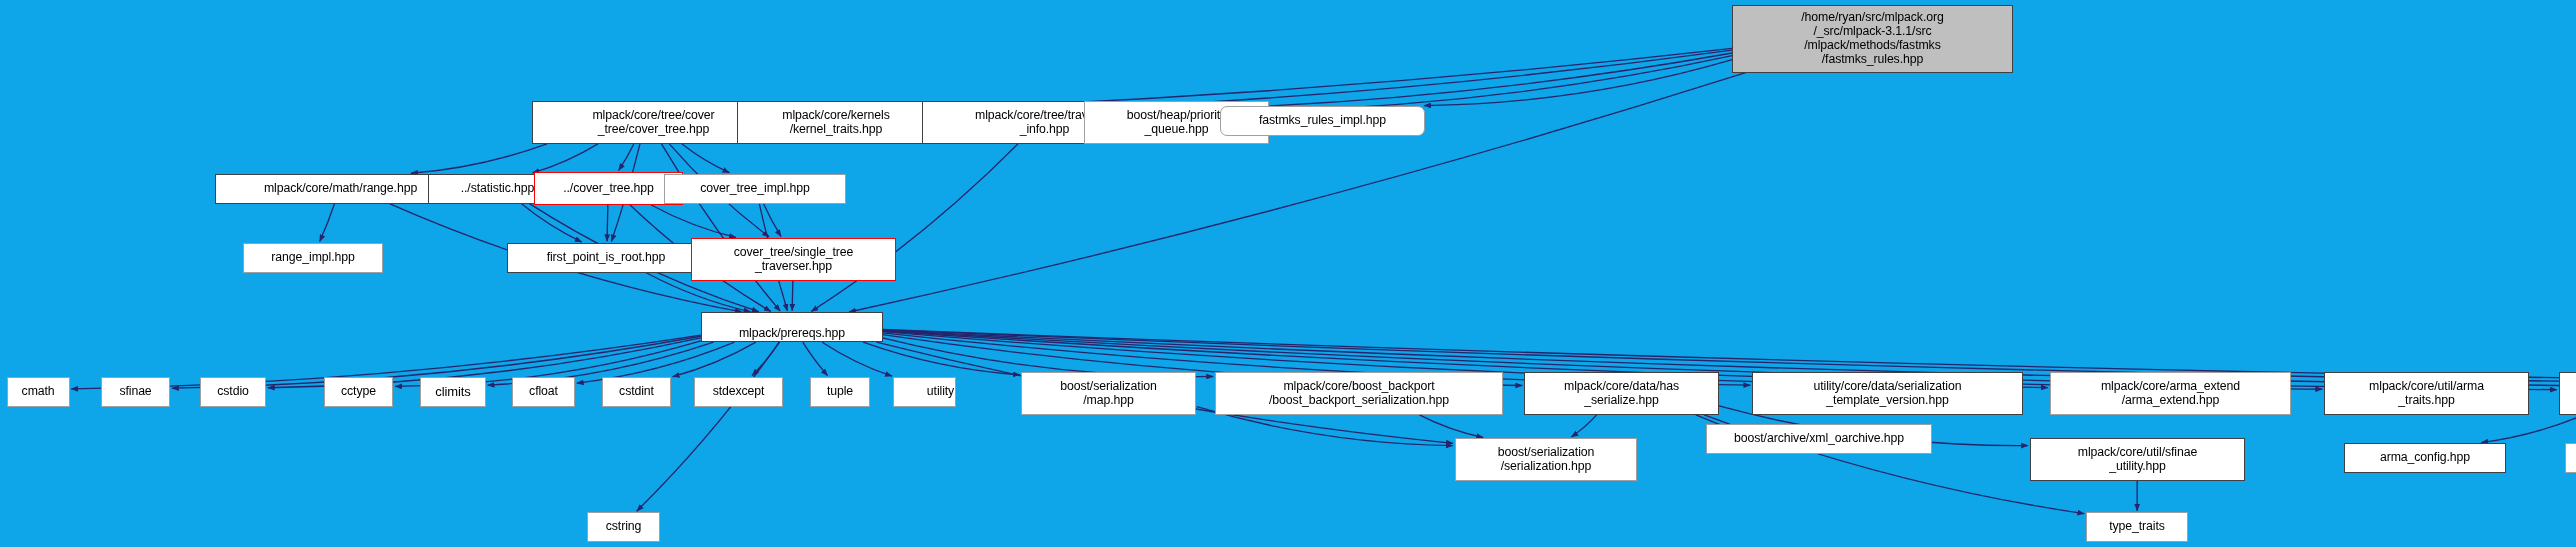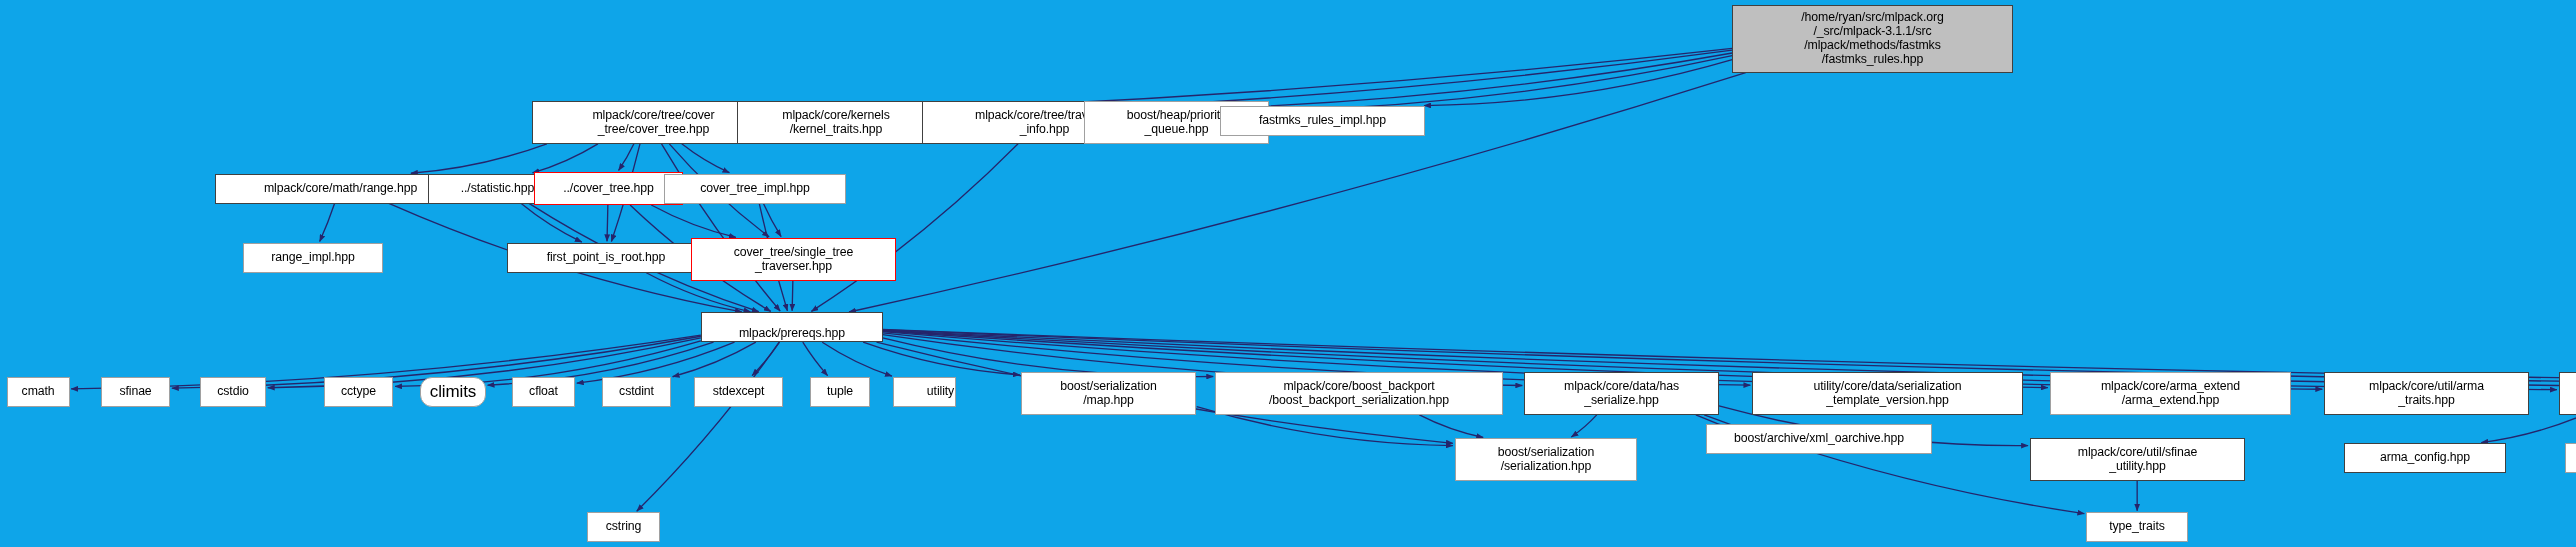--- a/index.html
+++ b/index.html
@@ -140,35 +140,35 @@
 /mlpack/methods/fastmks
 /fastmks_rules.hpp</span></div>
       <div class="node b-dark" style="left: 532px; top: 101px; width: 228px; height: 43px; font-size: 12.3px; padding-left: 15px;"><span>mlpack/core/tree/cover
 _tree/cover_tree.hpp</span></div>
       <div class="node b-dark" style="left: 737px; top: 101px; width: 198px; height: 43px; font-size: 12.3px;"><span>mlpack/core/kernels
 /kernel_traits.hpp</span></div>
       <div class="node b-dark" style="left: 922px; top: 101px; width: 245px; height: 43px; font-size: 12.3px;"><span>mlpack/core/tree/traversal
 _info.hpp</span></div>
       <div class="node" style="left: 1084px; top: 101px; width: 185px; height: 43px; font-size: 12.3px;"><span>boost/heap/priority
 _queue.hpp</span></div>
-      <div class="node" style="left: 1220px; top: 106px; width: 205px; height: 30px; font-size: 12.3px;"><span>fastmks_rules_impl.hpp</span></div>
+      <div class="node" style="left: 1220px; top: 106px; width: 205px; height: 30px; font-size: 12.3px; border-radius: 7px;"><span>fastmks_rules_impl.hpp</span></div>
       <div class="node b-dark" style="left: 215px; top: 174px; width: 251px; height: 30px; font-size: 12.3px;"><span>mlpack/core/math/range.hpp</span></div>
       <div class="node b-dark" style="left: 428px; top: 174px; width: 139px; height: 30px; font-size: 12.3px;"><span>../statistic.hpp</span></div>
       <div class="node b-red" style="left: 534px; top: 172px; width: 149px; height: 33px; font-size: 12.3px;"><span>../cover_tree.hpp</span></div>
       <div class="node" style="left: 664px; top: 174px; width: 182px; height: 30px; font-size: 12.3px;"><span>cover_tree_impl.hpp</span></div>
       <div class="node" style="left: 243px; top: 243px; width: 140px; height: 30px; font-size: 12.3px;"><span>range_impl.hpp</span></div>
       <div class="node b-dark" style="left: 507px; top: 243px; width: 198px; height: 30px; font-size: 12.3px;"><span>first_point_is_root.hpp</span></div>
       <div class="node b-red" style="left: 691px; top: 238px; width: 205px; height: 43px; font-size: 12.3px;"><span>cover_tree/single_tree
 _traverser.hpp</span></div>
       <div class="node b-dark" style="left: 701px; top: 312px; width: 182px; height: 30px; font-size: 12.3px; align-items: flex-end;"><span>mlpack/prereqs.hpp</span></div>
       <div class="node" style="left: 6.6px; top: 377px; width: 63px; height: 30px; font-size: 12.3px;"><span>cmath</span></div>
       <div class="node" style="left: 101px; top: 377px; width: 69px; height: 30px; font-size: 12.3px;"><span>sfinae</span></div>
       <div class="node" style="left: 200px; top: 377px; width: 66px; height: 30px; font-size: 12.3px;"><span>cstdio</span></div>
       <div class="node" style="left: 324px; top: 377px; width: 69px; height: 30px; font-size: 12.3px;"><span>cctype</span></div>
-      <div class="node" style="left: 420px; top: 377px; width: 66px; height: 30px; font-size: 17px; border-radius: 12px;"><span>climits</span></div>
+      <div class="node" style="left: 420px; top: 377px; width: 66px; height: 30px; font-size: 13px;"><span>climits</span></div>
       <div class="node" style="left: 512px; top: 377px; width: 63px; height: 30px; font-size: 12.3px;"><span>cfloat</span></div>
       <div class="node" style="left: 602px; top: 377px; width: 69px; height: 30px; font-size: 12.3px;"><span>cstdint</span></div>
       <div class="node" style="left: 694px; top: 377px; width: 89px; height: 30px; font-size: 12.3px;"><span>stdexcept</span></div>
       <div class="node" style="left: 810px; top: 377px; width: 60px; height: 30px; font-size: 12.3px;"><span>tuple</span></div>
       <div class="node" style="left: 893px; top: 377px; width: 63px; height: 30px; font-size: 12.3px; padding-left: 32px;"><span>utility</span></div>
       <div class="node" style="left: 1021px; top: 372px; width: 175px; height: 43px; font-size: 12.3px;"><span>boost/serialization
 /map.hpp</span></div>
       <div class="node" style="left: 1215px; top: 372px; width: 288px; height: 43px; font-size: 12.3px;"><span>mlpack/core/boost_backport
 /boost_backport_serialization.hpp</span></div>
       <div class="node b-dark" style="left: 1524px; top: 372px; width: 195px; height: 43px; font-size: 12.3px;"><span>mlpack/core/data/has

